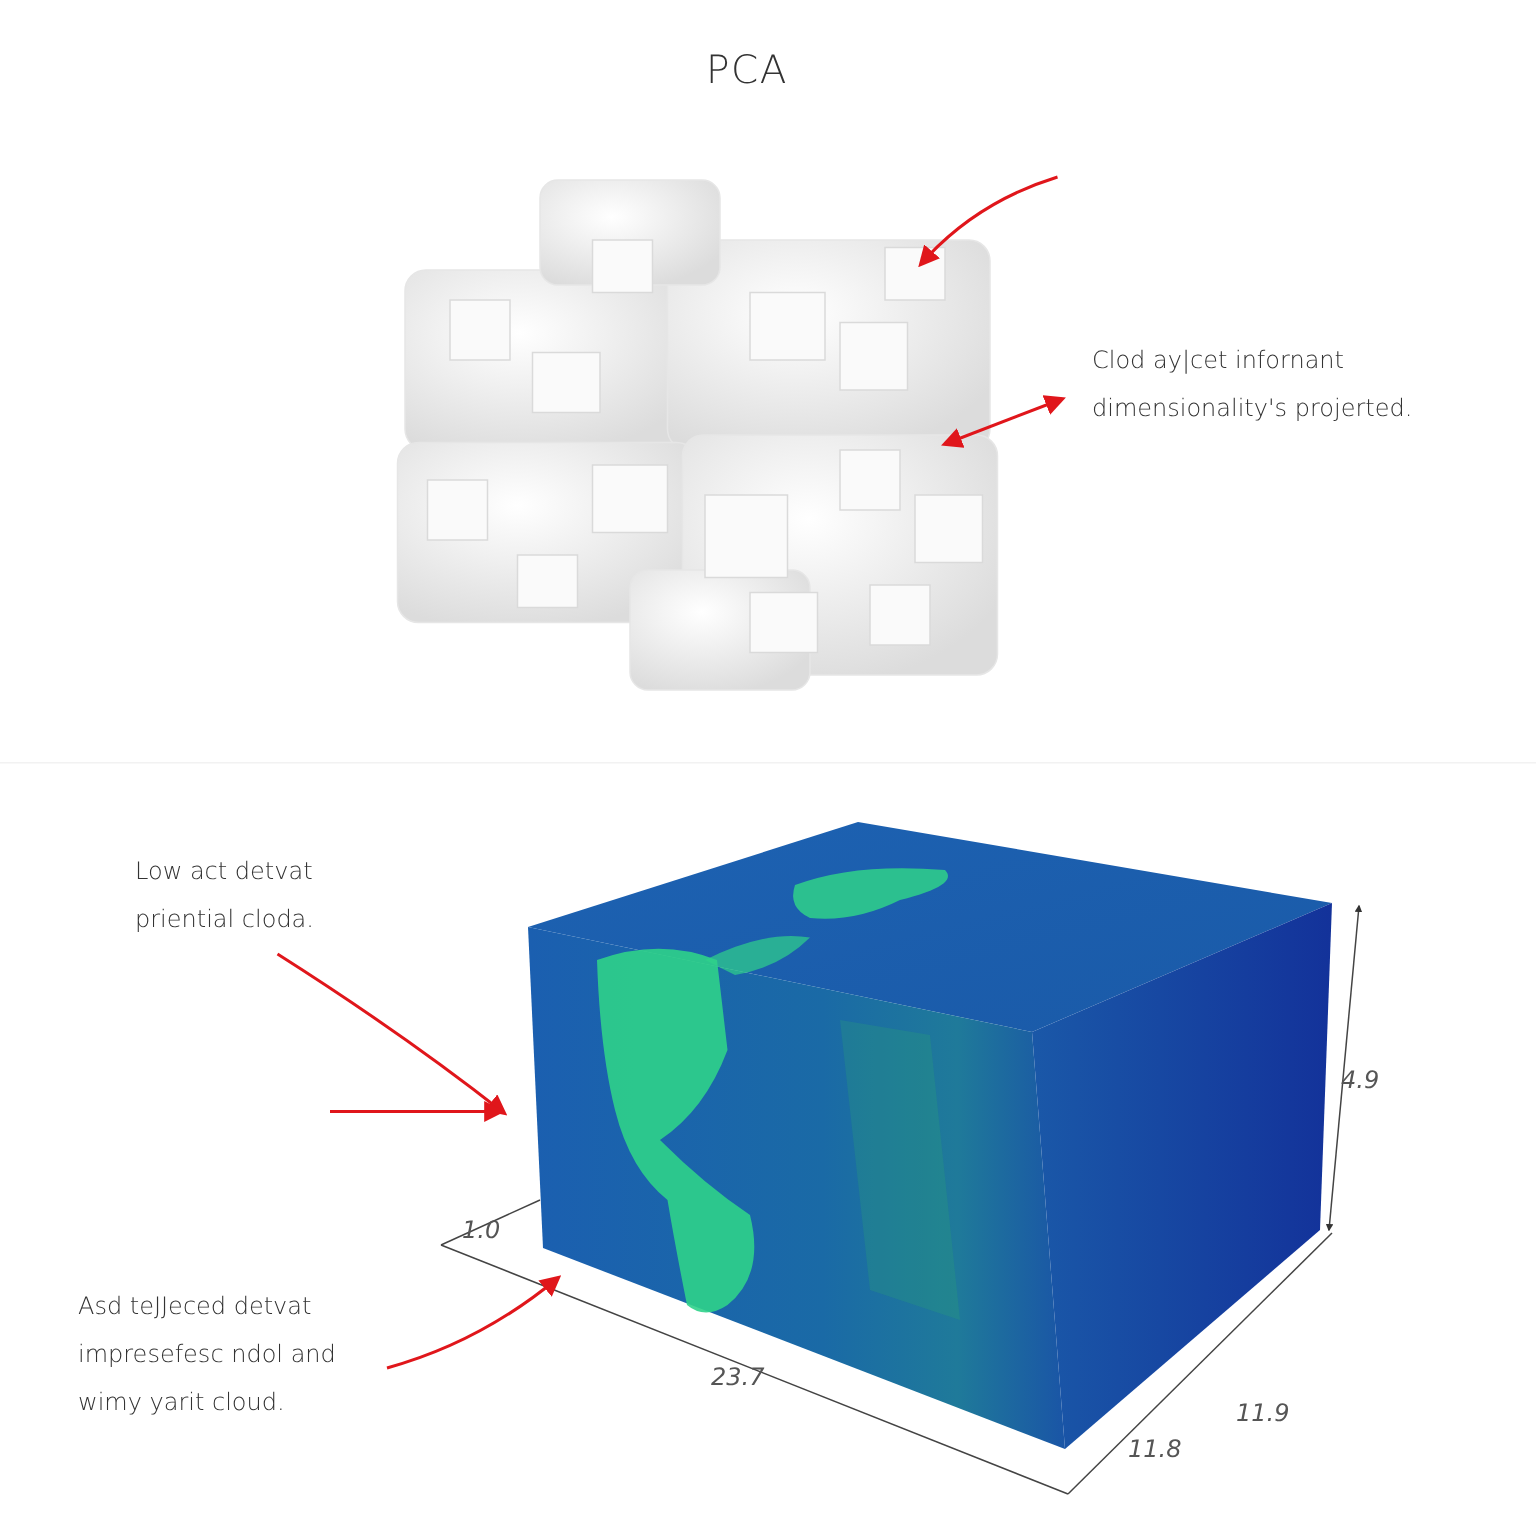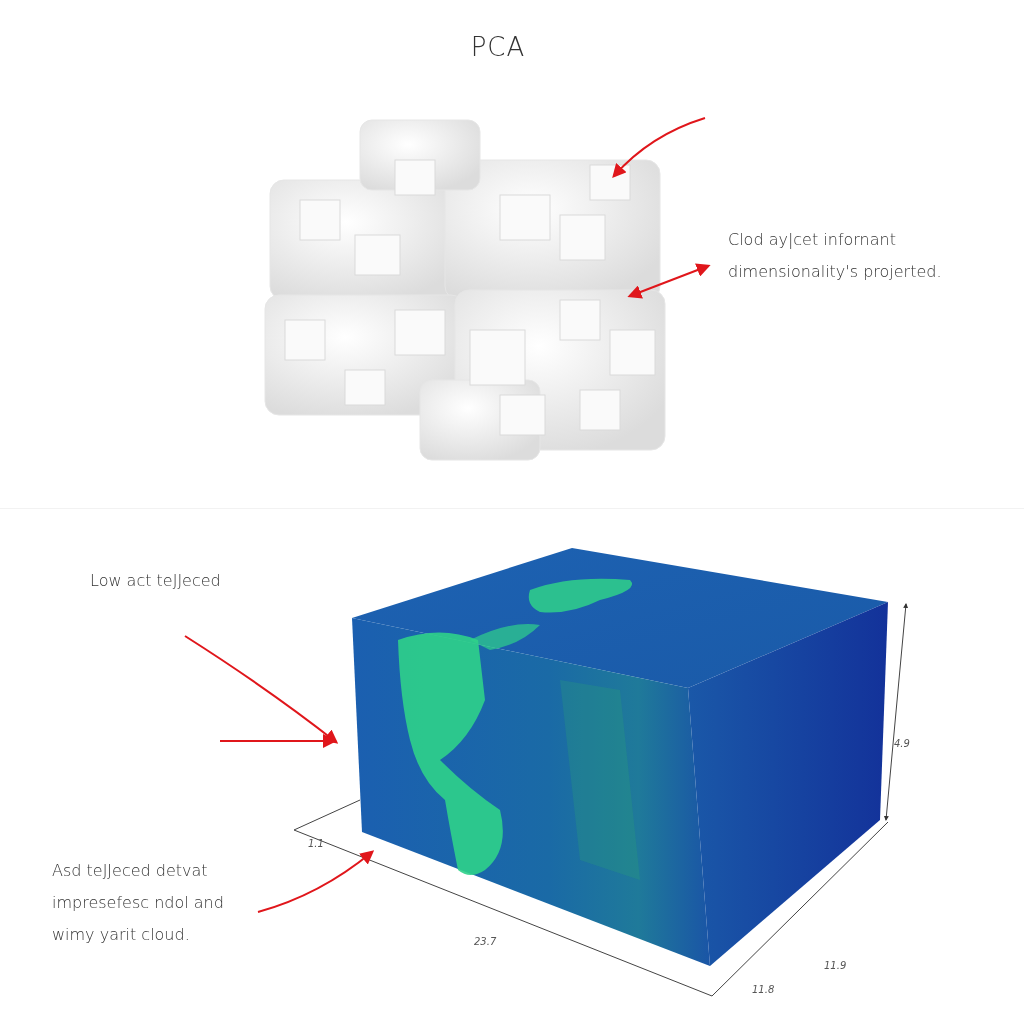--- a/index.html
+++ b/index.html
@@ -1,20 +1,20 @@
 <!DOCTYPE html>
 <html><head>
 <meta charset="utf-8">
 <style>
   html,body{margin:0;padding:0;background:#ffffff;}
   body{width:1024px;height:1024px;position:relative;overflow:hidden;font-family:"DejaVu Sans","Liberation Sans",sans-serif;color:#2a2a2a;}
   .title{position:absolute;left:0;width:996px;top:32px;text-align:center;font-size:26px;font-weight:300;color:#333;letter-spacing:1px;}
   .label{position:absolute;font-size:16px;line-height:32px;color:#333;white-space:nowrap;font-weight:300;}
   .label span{display:block;}
-  .dim{position:absolute;font-size:10px;color:#555;font-style:italic;margin-top:28px;}
+  .dim{position:absolute;font-size:16px;color:#555;font-style:italic;}
   .divider{position:absolute;left:0;top:508px;width:1024px;height:1px;background:#f2f2f2;}
   svg{position:absolute;left:0;top:0;}
 </style>
 </head>
 <body>
 
 <div class="title">PCA</div>
 
 <svg width="1024" height="1024" viewBox="0 0 1024 1024">
   <defs>
@@ -101,26 +101,27 @@
 </svg>
 
 <div class="divider"></div>
 
 <div class="label" style="left:728px;top:224px;">
   <span>Clod ay|cet infornant</span>
   <span>dimensionality's projerted.</span>
 </div>
 
 <div class="label" style="left:90px;top:565px;">
-  <span>Low act teJJeced</span>
+  <span>Low act detvat</span>
+  <span>priential cloda.</span>
 </div>
 
 <div class="label" style="left:52px;top:855px;">
   <span>Asd teJJeced detvat</span>
   <span>impresefesc ndol and</span>
   <span>wimy yarit cloud.</span>
 </div>
 
 <div class="dim" style="left:894px;top:710px;">4.9</div>
 <div class="dim" style="left:474px;top:908px;">23.7</div>
 <div class="dim" style="left:824px;top:932px;">11.9</div>
 <div class="dim" style="left:752px;top:956px;text-align:right;">11.8</div>
-<div class="dim" style="left:308px;top:810px;">1.1</div>
+<div class="dim" style="left:308px;top:810px;">1.0</div>
 
 </body></html>

